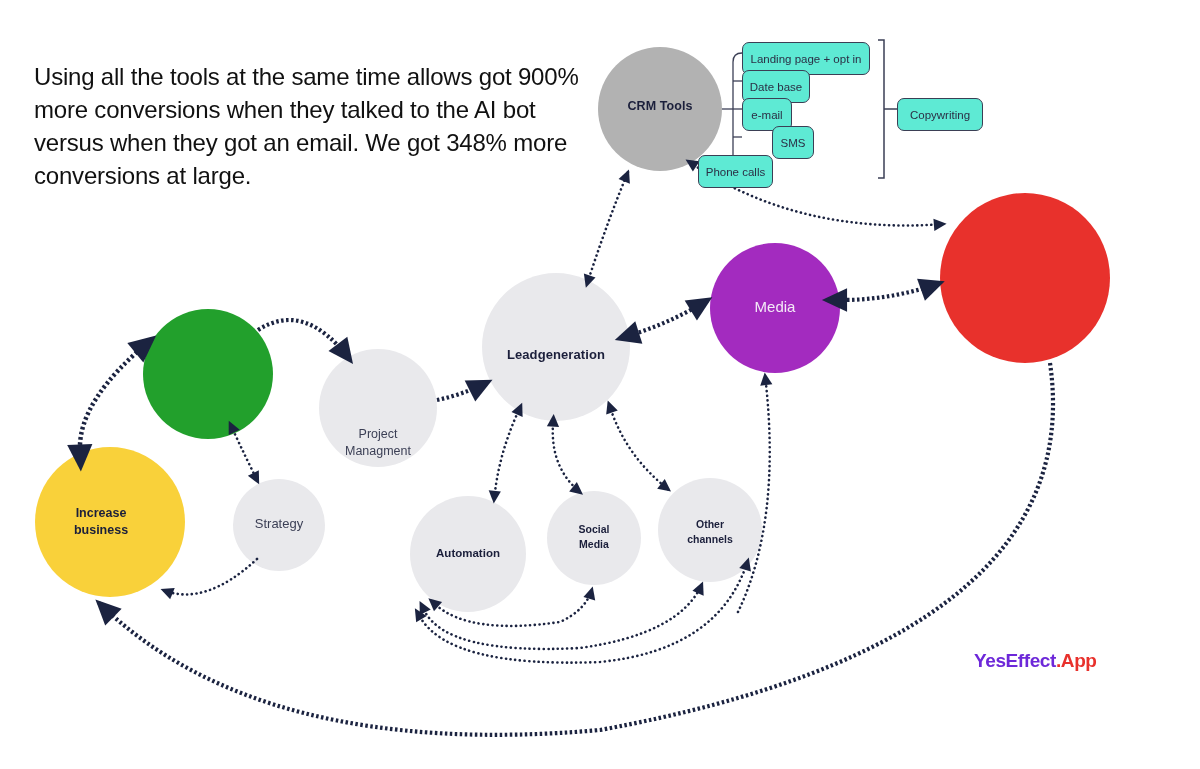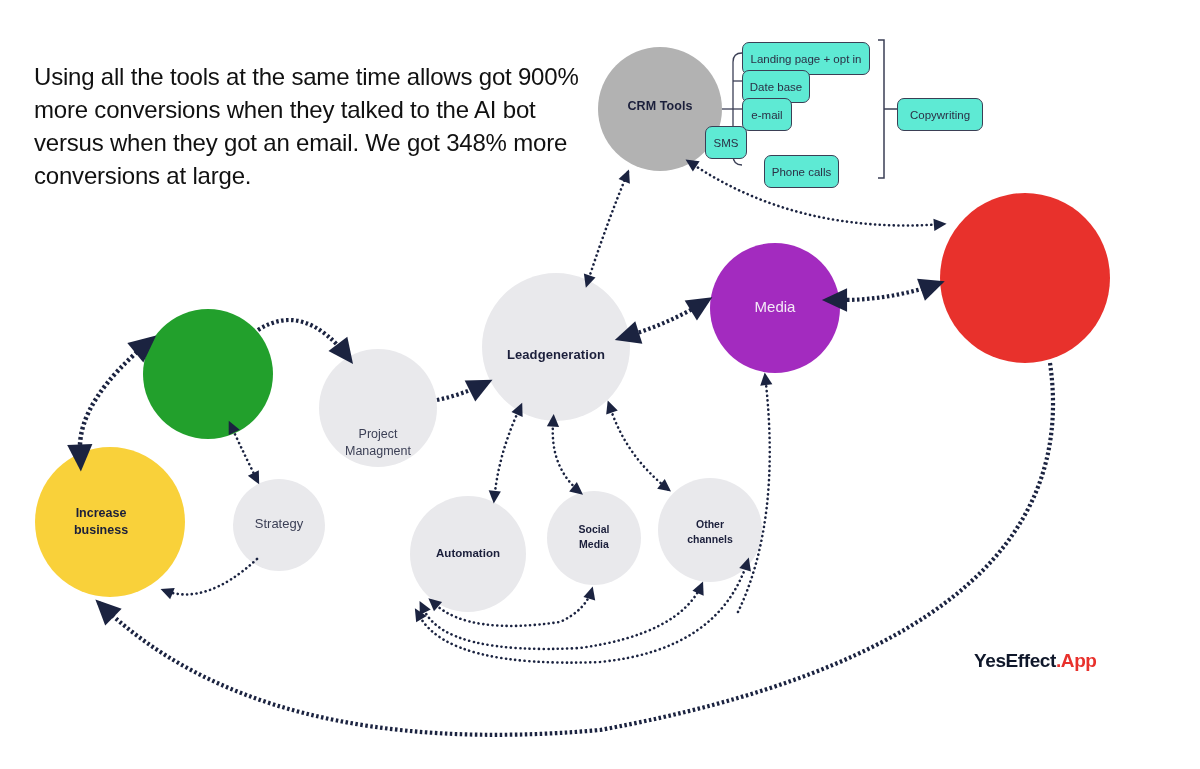--- a/index.html
+++ b/index.html
@@ -115,21 +115,21 @@
   }
   .logo {
     position: absolute;
     left: 974px;
     top: 650px;
     font-size: 19px;
     font-weight: bold;
     letter-spacing: -0.4px;
     font-family: "Liberation Sans", sans-serif;
   }
-  .logo .logo-main { color: #0f172a; }
+  .logo .logo-main { color: #6d28d9; }
   .logo .logo-accent { color: #e8312c; }
 </style>
 </head>
 <body>
 
 <div id="canvas">
 
   <svg id="diagram-svg" viewBox="0 0 1200 769">
     <defs>
       <marker id="ah" markerWidth="7" markerHeight="7" refX="5.2" refY="3.2" orient="auto" markerUnits="strokeWidth">
@@ -220,21 +220,21 @@
   <div class="node-label lbl-strategy">Strategy</div>
   <div class="node-label lbl-copy">Automation</div>
   <div class="node-label lbl-social">Social
 Media</div>
   <div class="node-label lbl-other">Other
 channels</div>
 
   <div class="crm-box" style="left:742px; top:42px;  width:128px;">Landing page + opt in</div>
   <div class="crm-box" style="left:742px; top:70px;  width:68px;">Date base</div>
   <div class="crm-box" style="left:742px; top:98px;  width:50px;">e-mail</div>
-  <div class="crm-box" style="left:705px; top:126px; width:42px;">SMS</div>
-  <div class="crm-box" style="left:764px; top:155px; width:75px;">Phone calls</div>
+  <div class="crm-box" style="left:772px; top:126px; width:42px;">SMS</div>
+  <div class="crm-box" style="left:698px; top:155px; width:75px;">Phone calls</div>
   <div class="crm-box" style="left:897px; top:98px;  width:86px;">Copywriting</div>
 
   <div class="logo">
     <span class="logo-main">YesEffect</span><span class="logo-accent">.App</span>
   </div>
 
 </div>
 
 </body></html>

